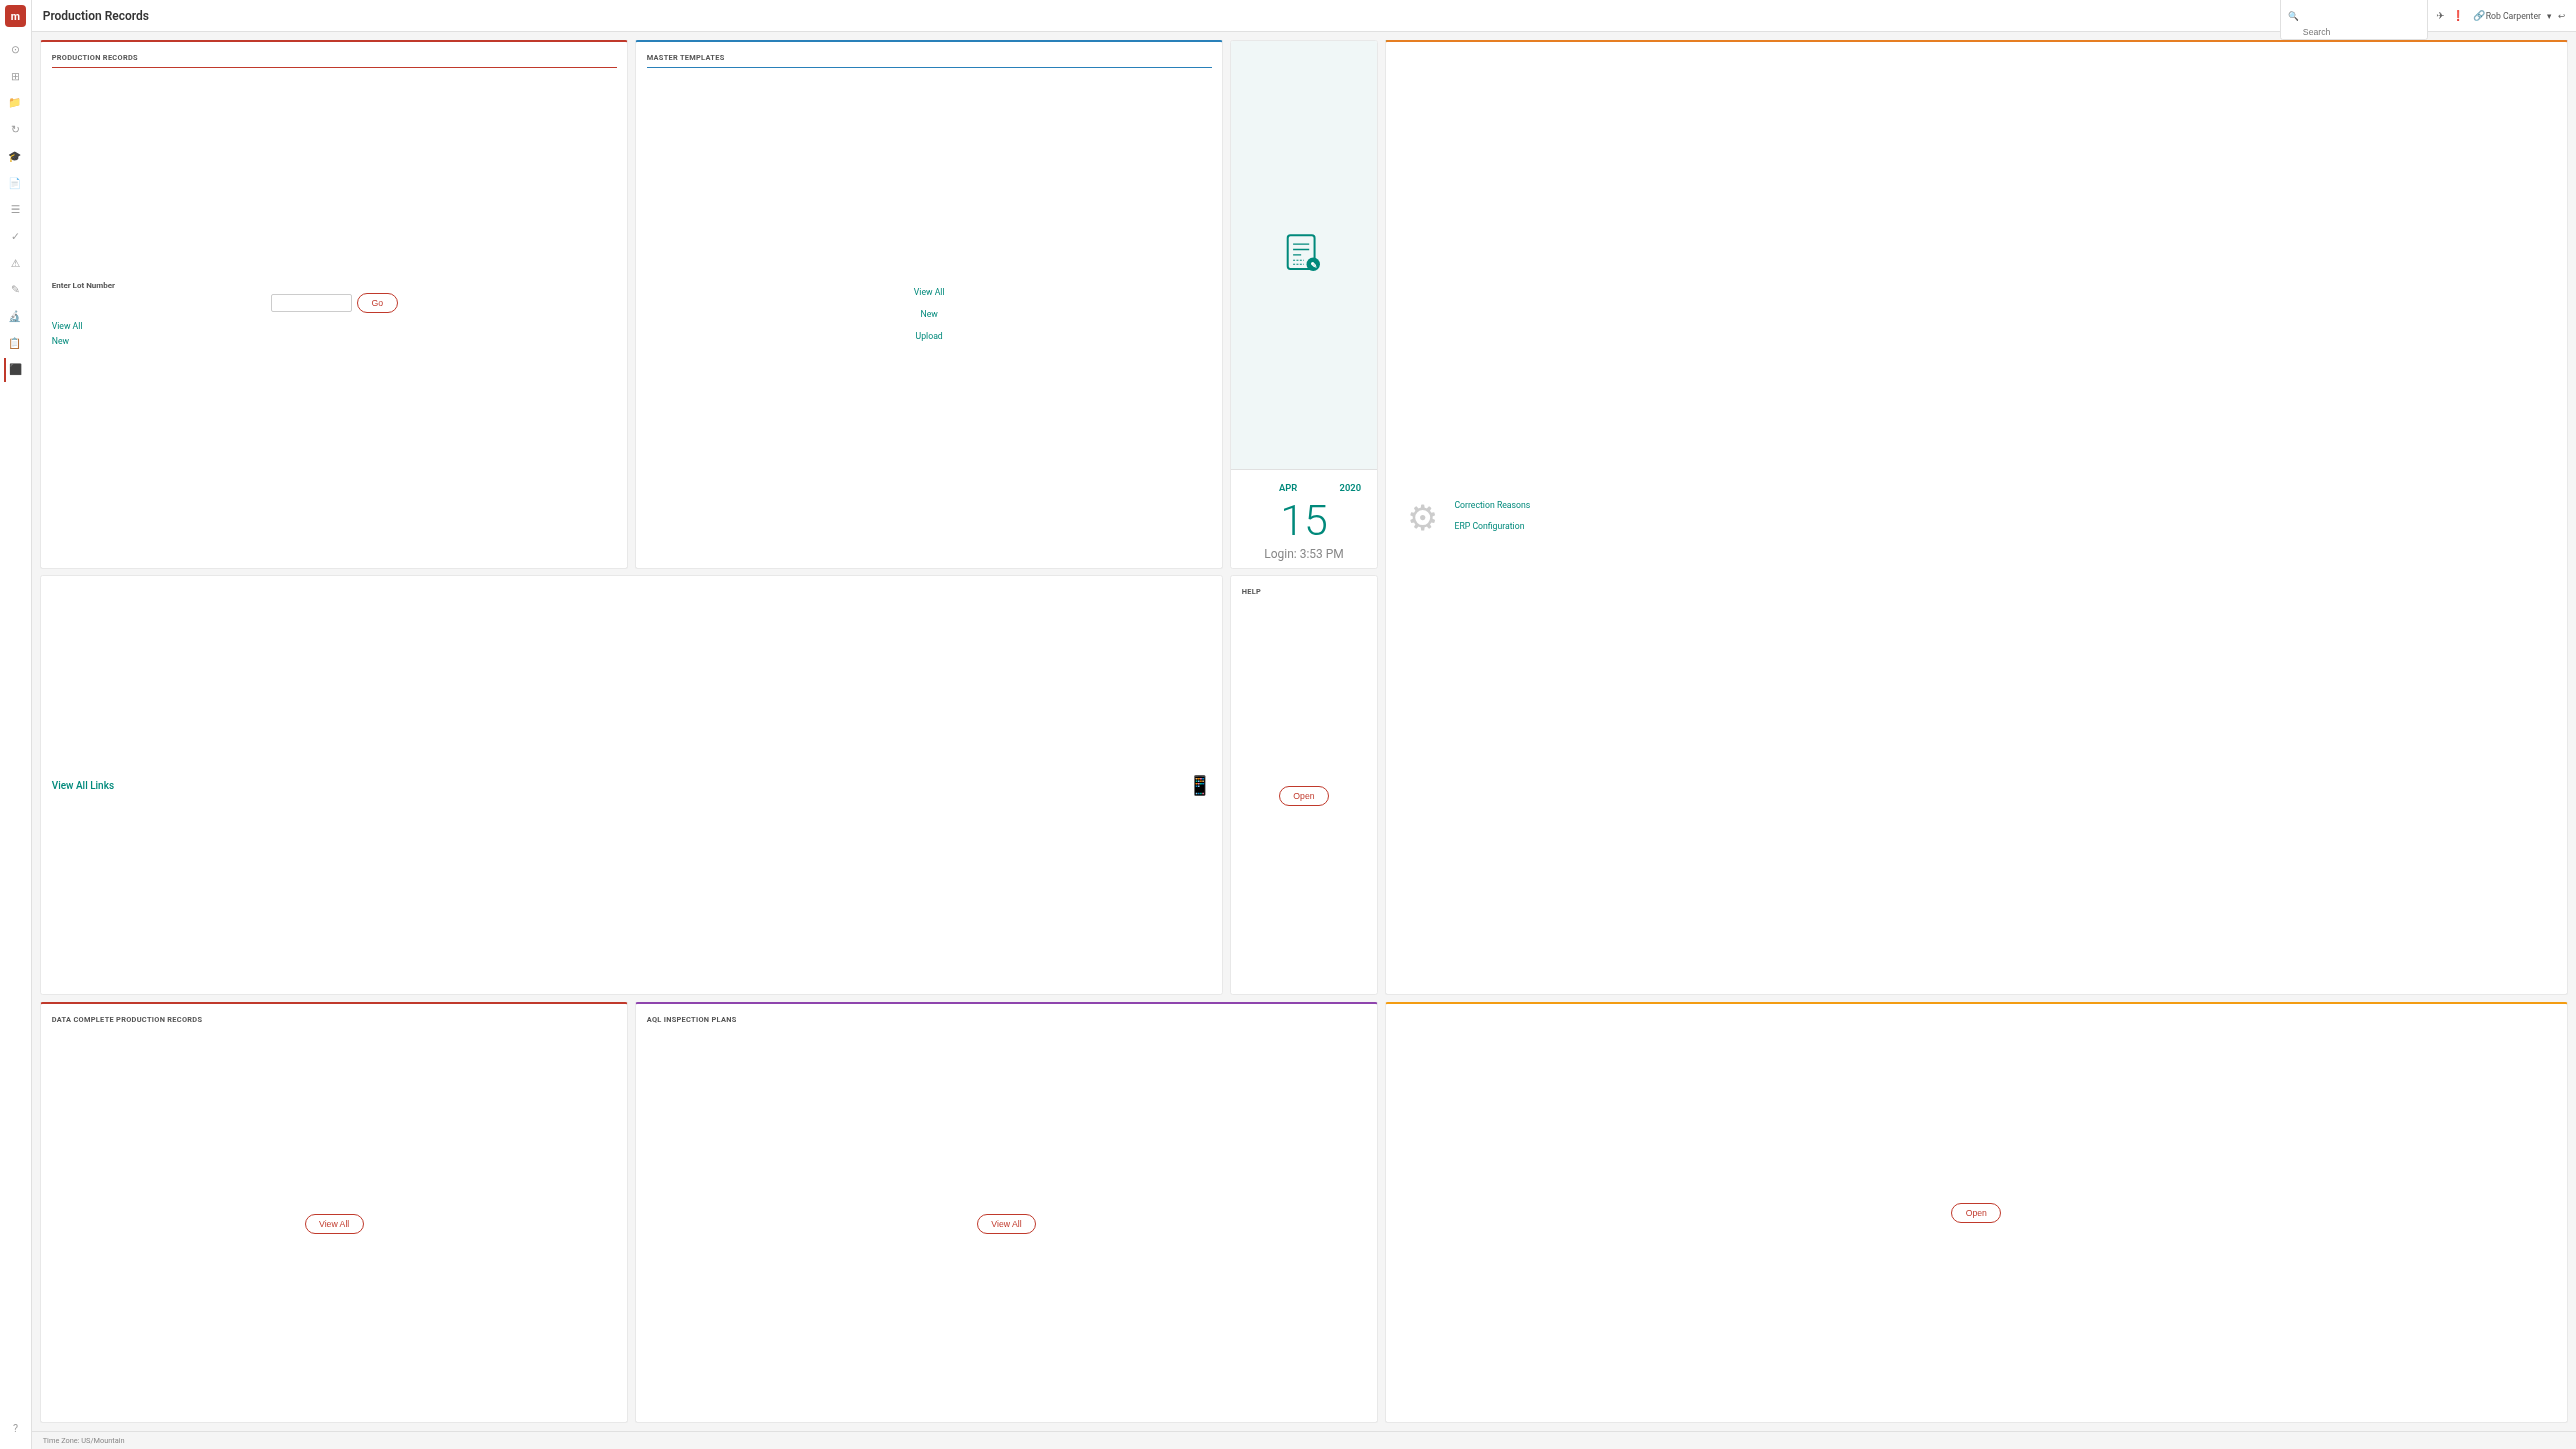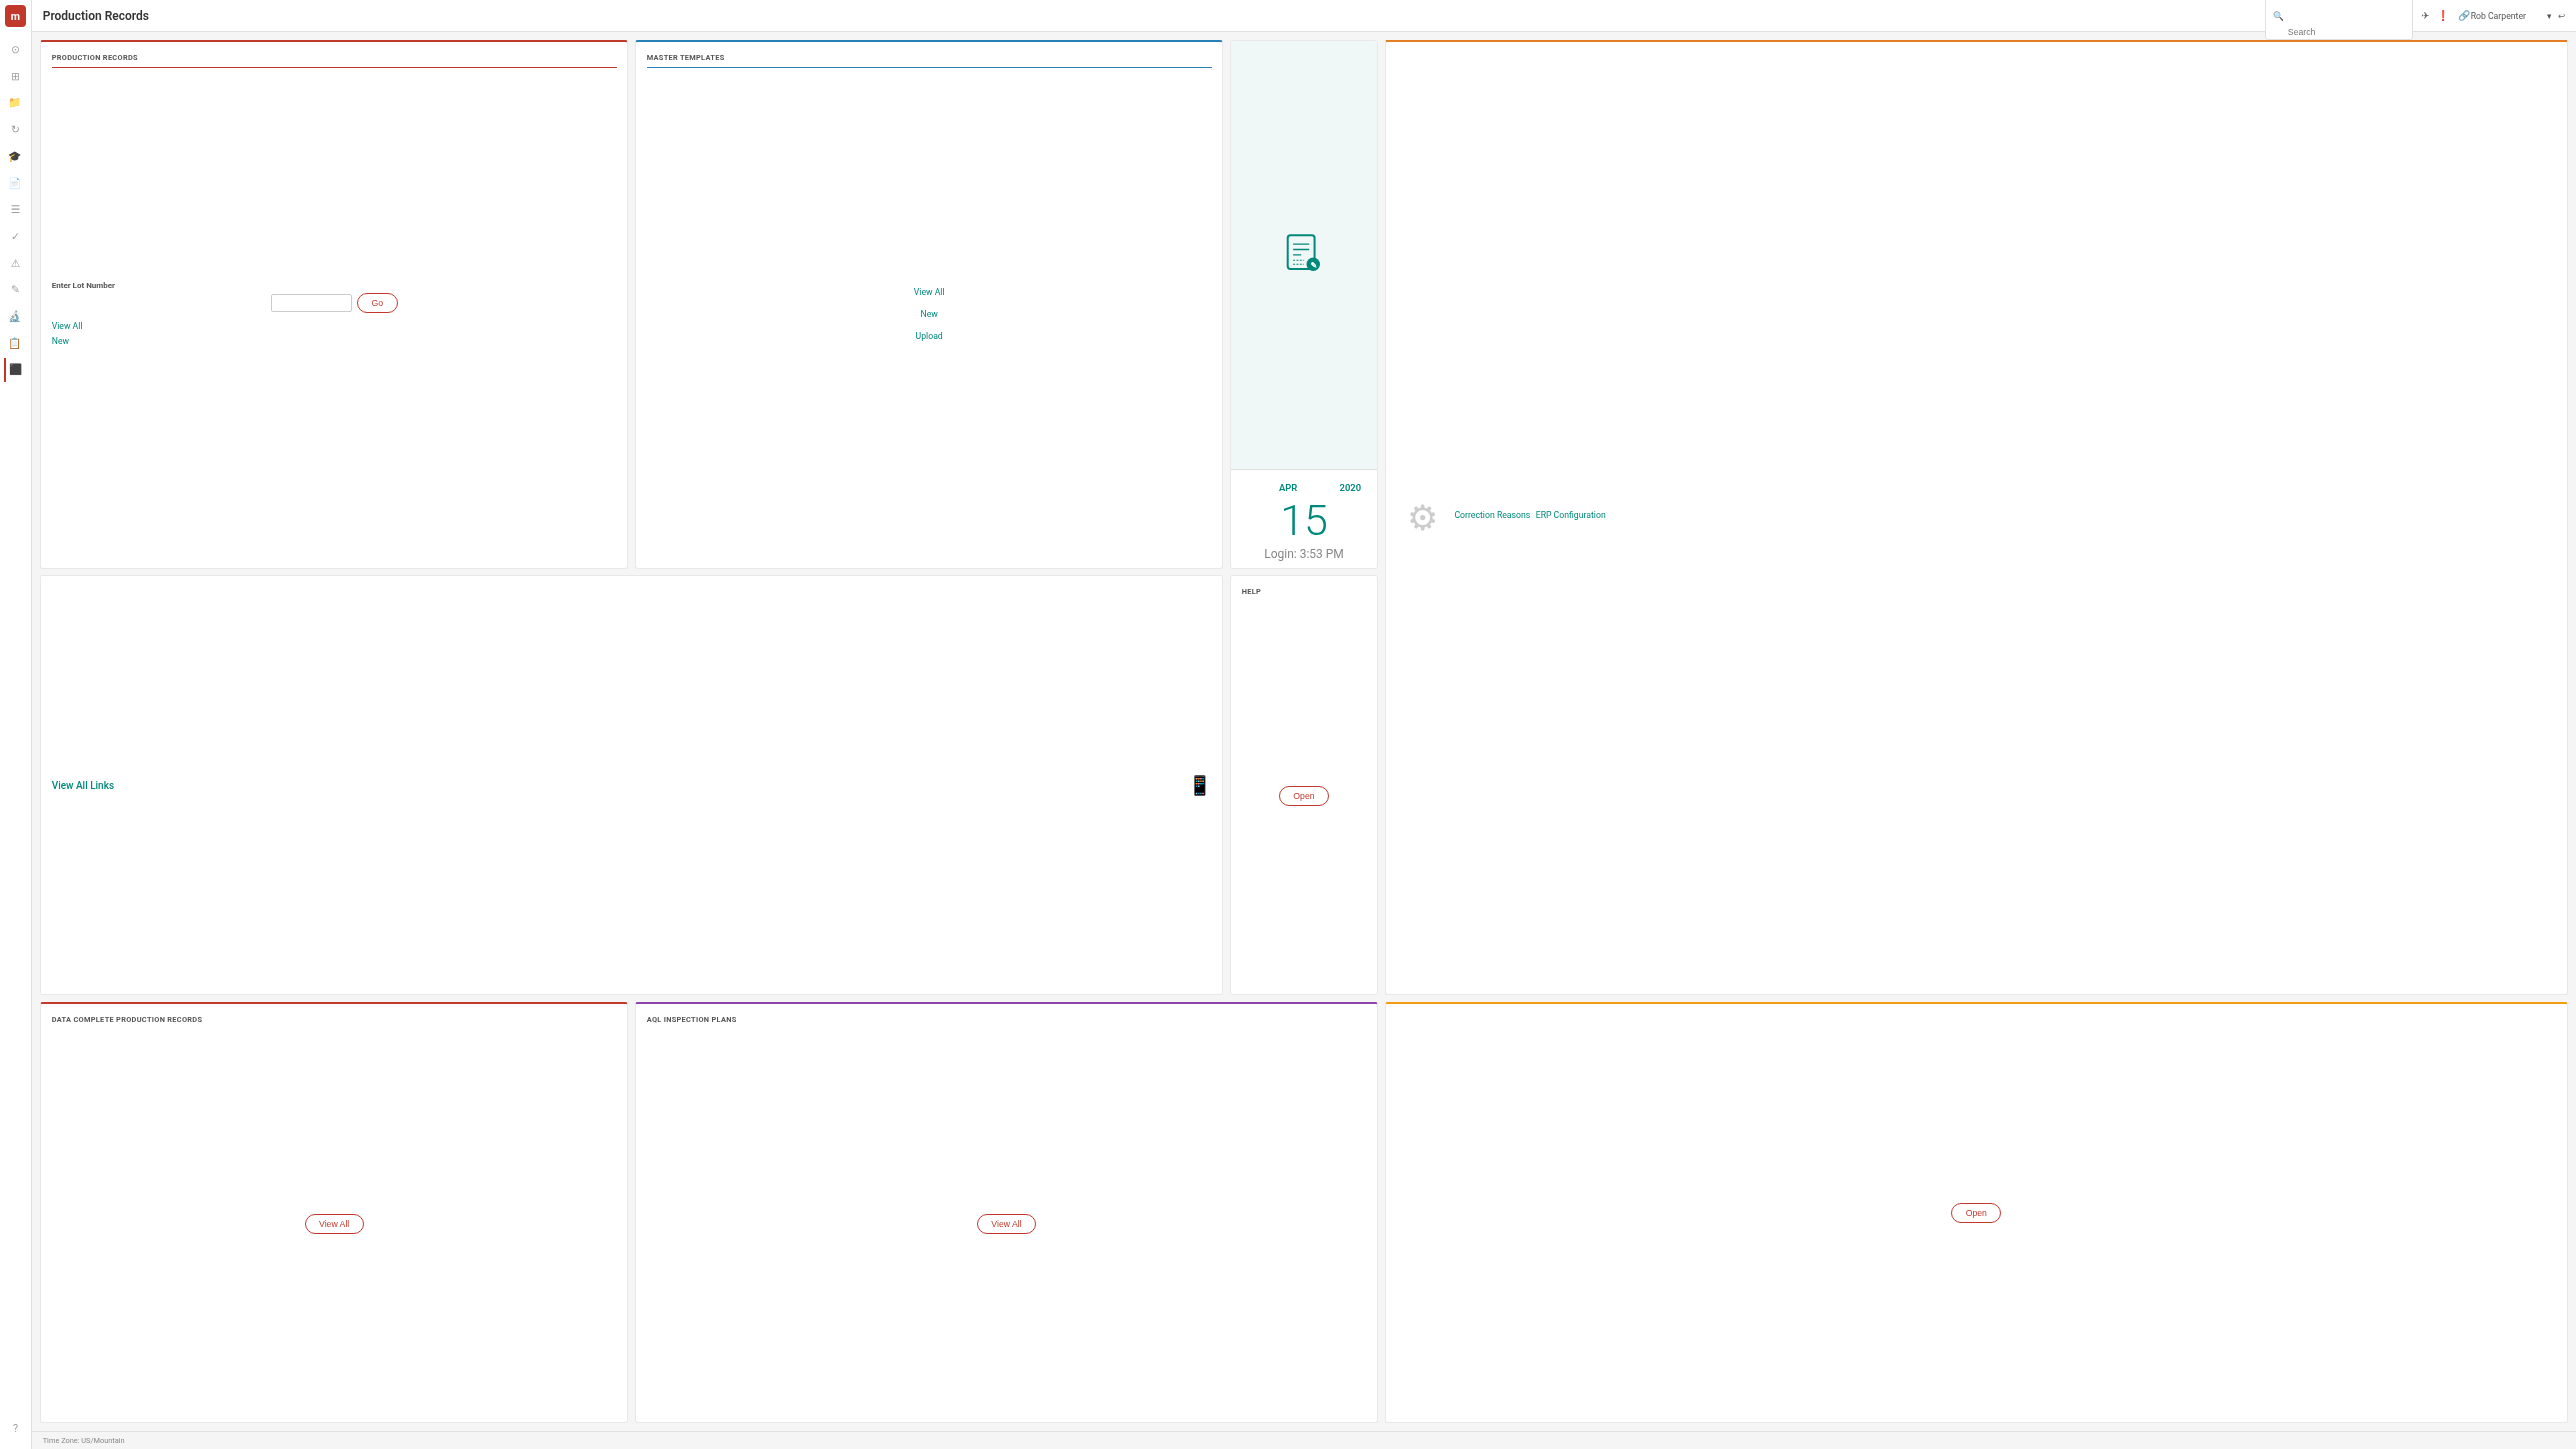--- a/index.html
+++ b/index.html
@@ -104,21 +104,21 @@
     .header-icons {
       display: flex;
       align-items: center;
       gap: 8px;
       color: #666;
       font-size: 10px;
     }
     .header-user {
       display: flex;
       align-items: center;
-      gap: 21px;
+      gap: 6px;
       font-size: 8.7px;
       color: #555;
       cursor: pointer;
     }
 
     
     .content {
       flex: 1;
       overflow-y: auto;
       padding: 8px;
@@ -302,21 +302,21 @@
       padding: 10.7px;
     }
 
     .gear-icon {
       font-size: 35px;
       color: #ccc;
     }
 
     .config-links {
       display: flex;
-      flex-direction: row;
+      flex-direction: column;
       gap: 5.4px;
     }
 
     .footer-bar {
       background: #f5f5f5;
       border-top: 0.7px solid #e0e0e0;
       padding: 4px 10.7px;
       font-size: 7.4px;
       color: #888;
       display: flex;

